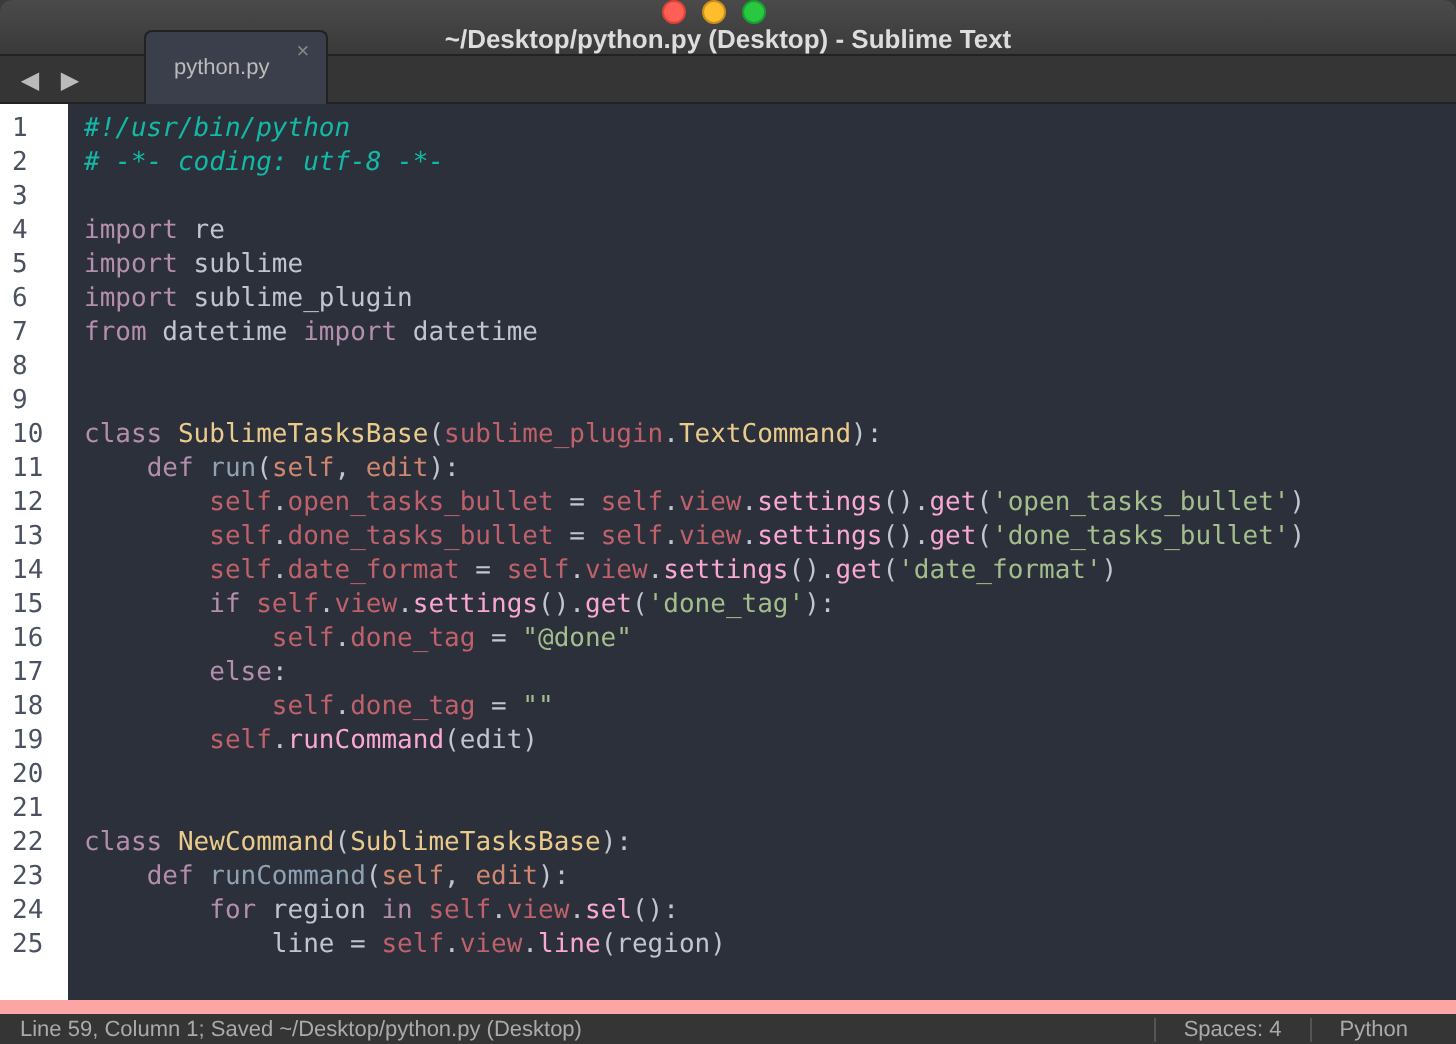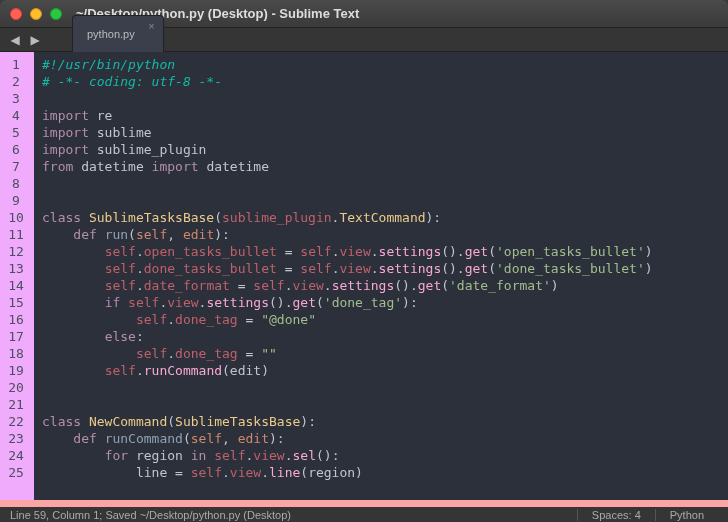--- a/index.html
+++ b/index.html
@@ -13,20 +13,21 @@
   }
   .titlebar {
     height: 28px;
     background: linear-gradient(#4a4a4a, #3a3a3a);
     display: flex;
     align-items: center;
     padding: 0 10px;
     border-top-left-radius: 6px;
     border-top-right-radius: 6px;
     border-bottom: 1px solid #222;
+    flex-direction: column;
   }
   .traffic { display: flex; gap: 8px; margin-right: 14px; }
   .tl { width: 12px; height: 12px; border-radius: 50%; }
   .tl.red { background: #ff5f57; border: 1px solid #d43; }
   .tl.yel { background: #ffbd2e; border: 1px solid #cc8f1a; }
   .tl.grn { background: #28c940; border: 1px solid #1a9e30; }
   .title { color: #ddd; font-size: 13px; font-weight: bold; }
   .navbar {
     height: 24px;
     background: #353535;
@@ -67,23 +68,23 @@
   .editor {
     display: flex;
     background: #2b303b;
     height: 448px;
     font-family: "Consolas", "Menlo", monospace;
     font-size: 13px;
     line-height: 17px;
     position: relative;
   }
   .gutter {
-    background: #f0abfc;
+    background: #ffffff;
     color: #4a5160;
-    text-align: center;
+    text-align: left;
     padding: 4px 8px 0 6px;
     user-select: none;
     width: 34px;
   }
   .code {
     padding: 4px 0 0 8px;
     white-space: pre;
     color: #c0c5ce;
     flex: 1;
     overflow: hidden;

